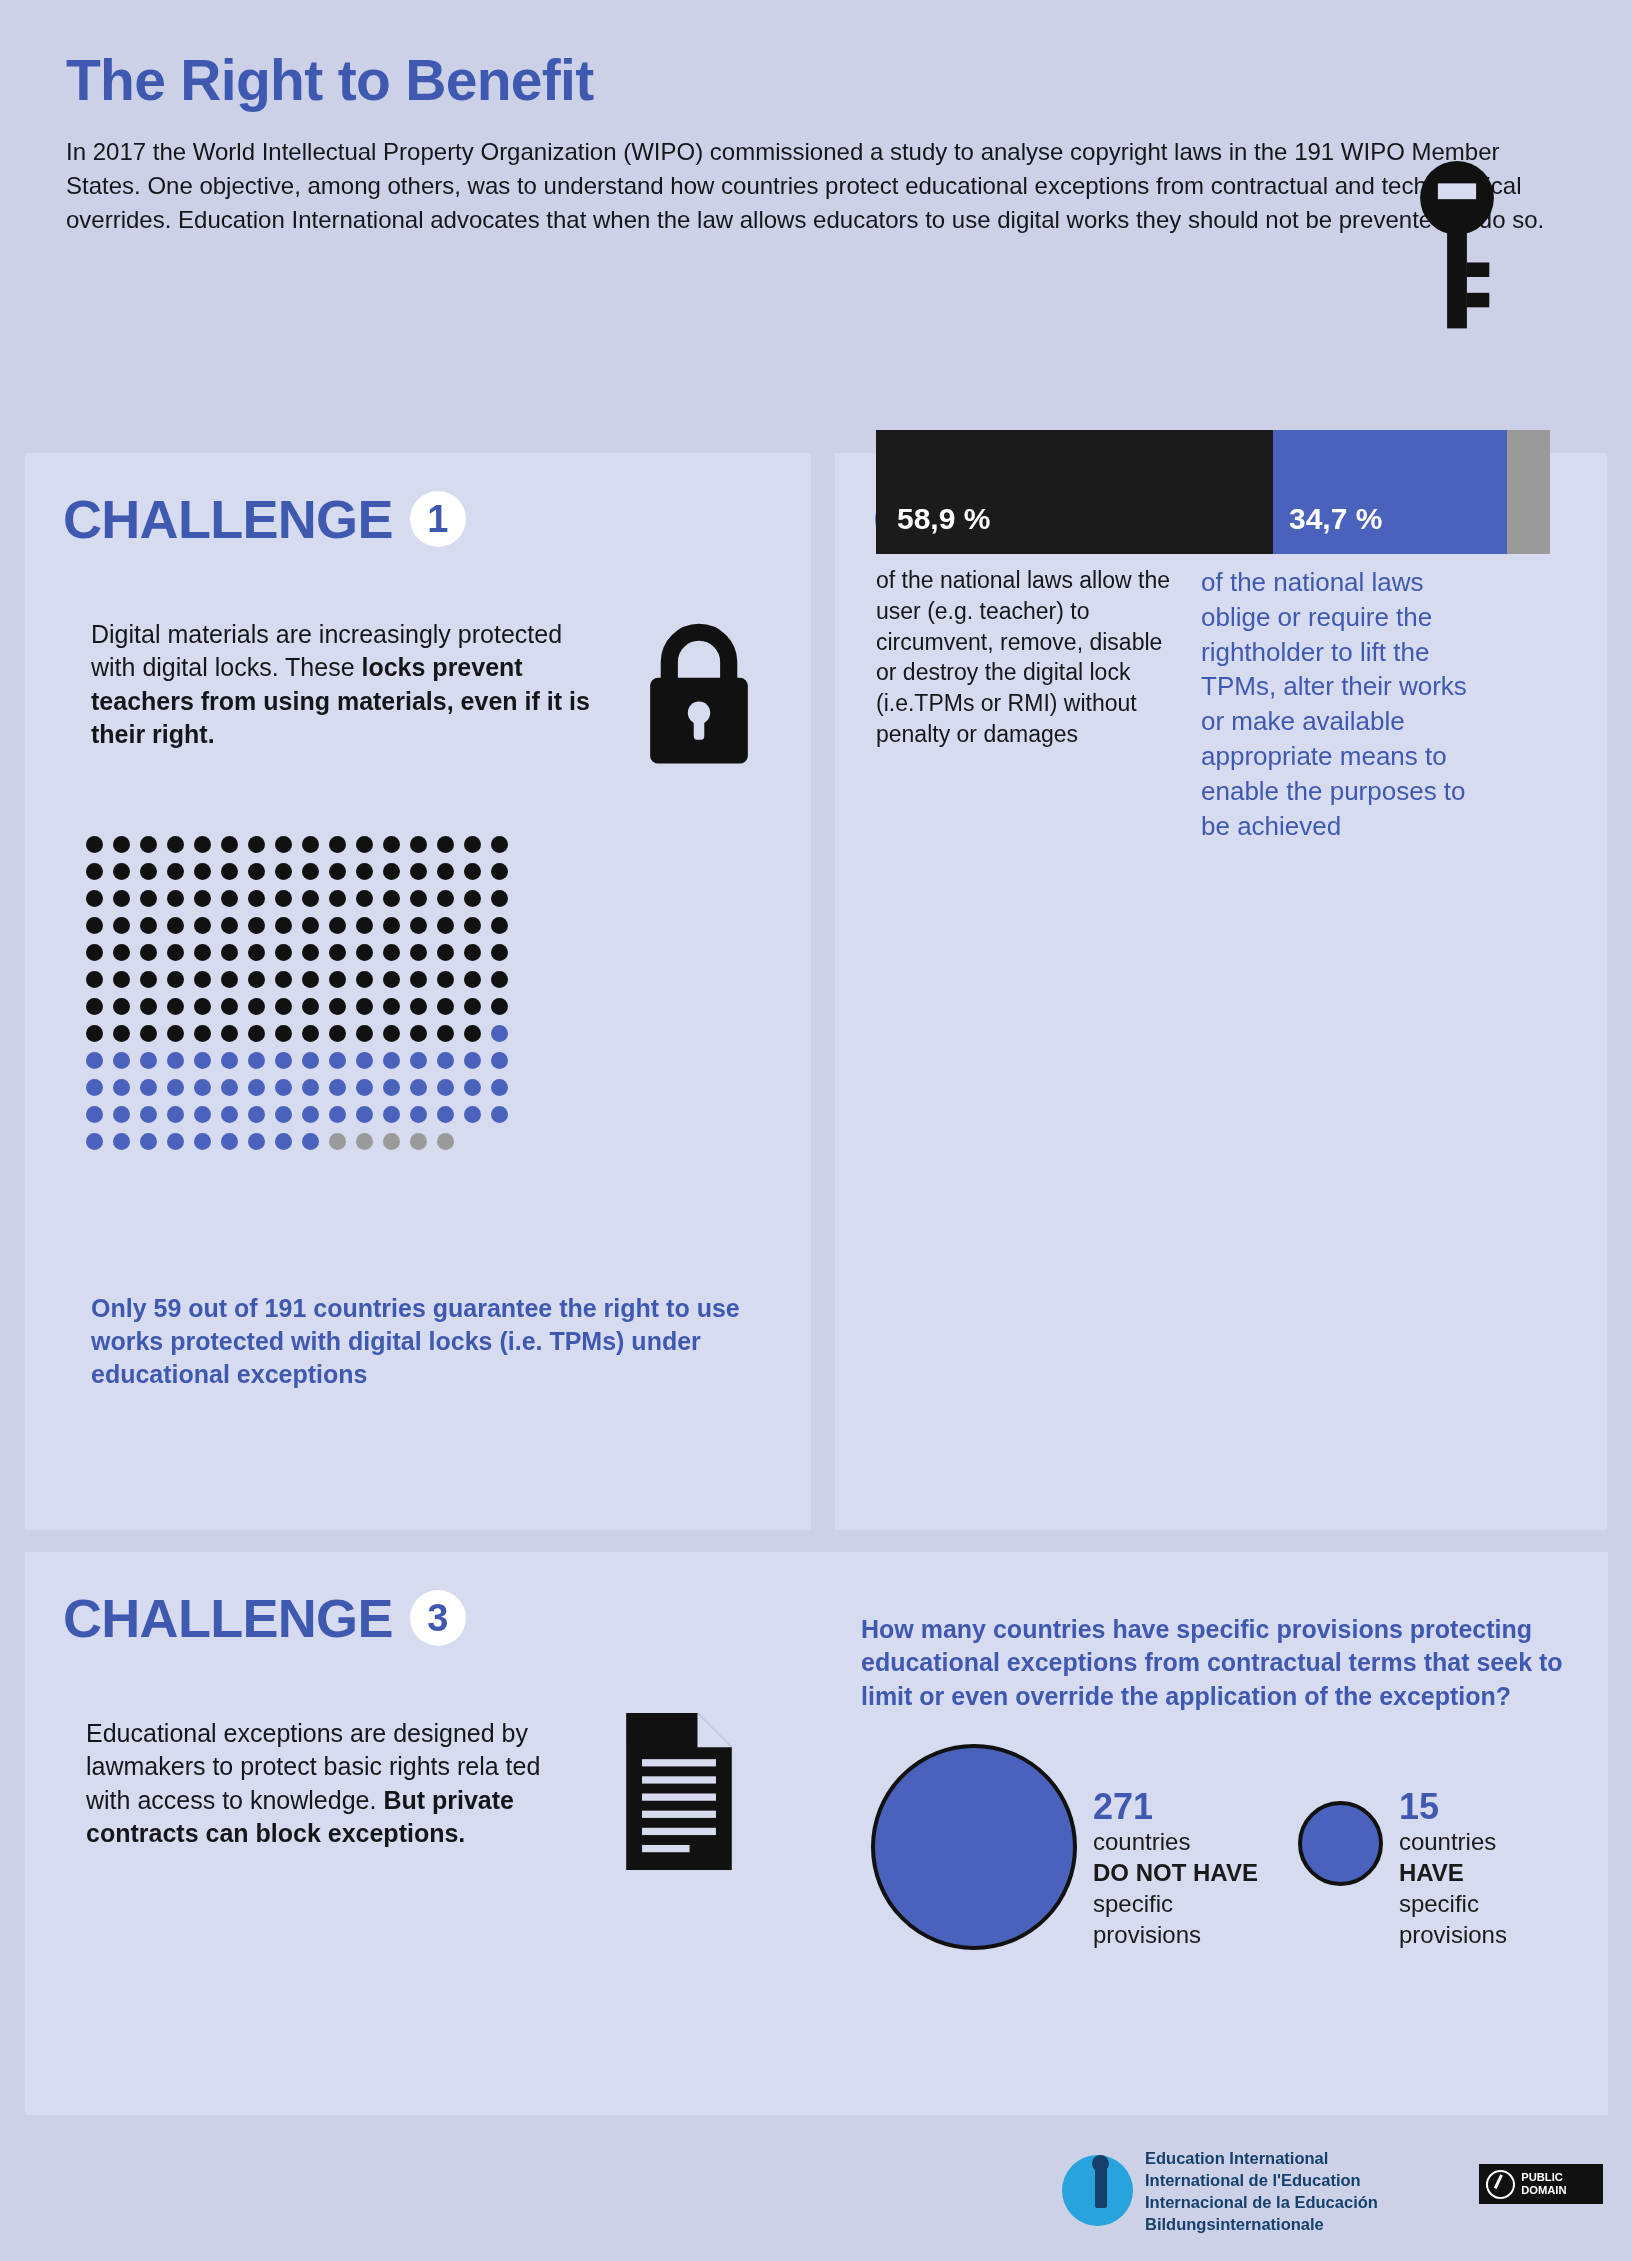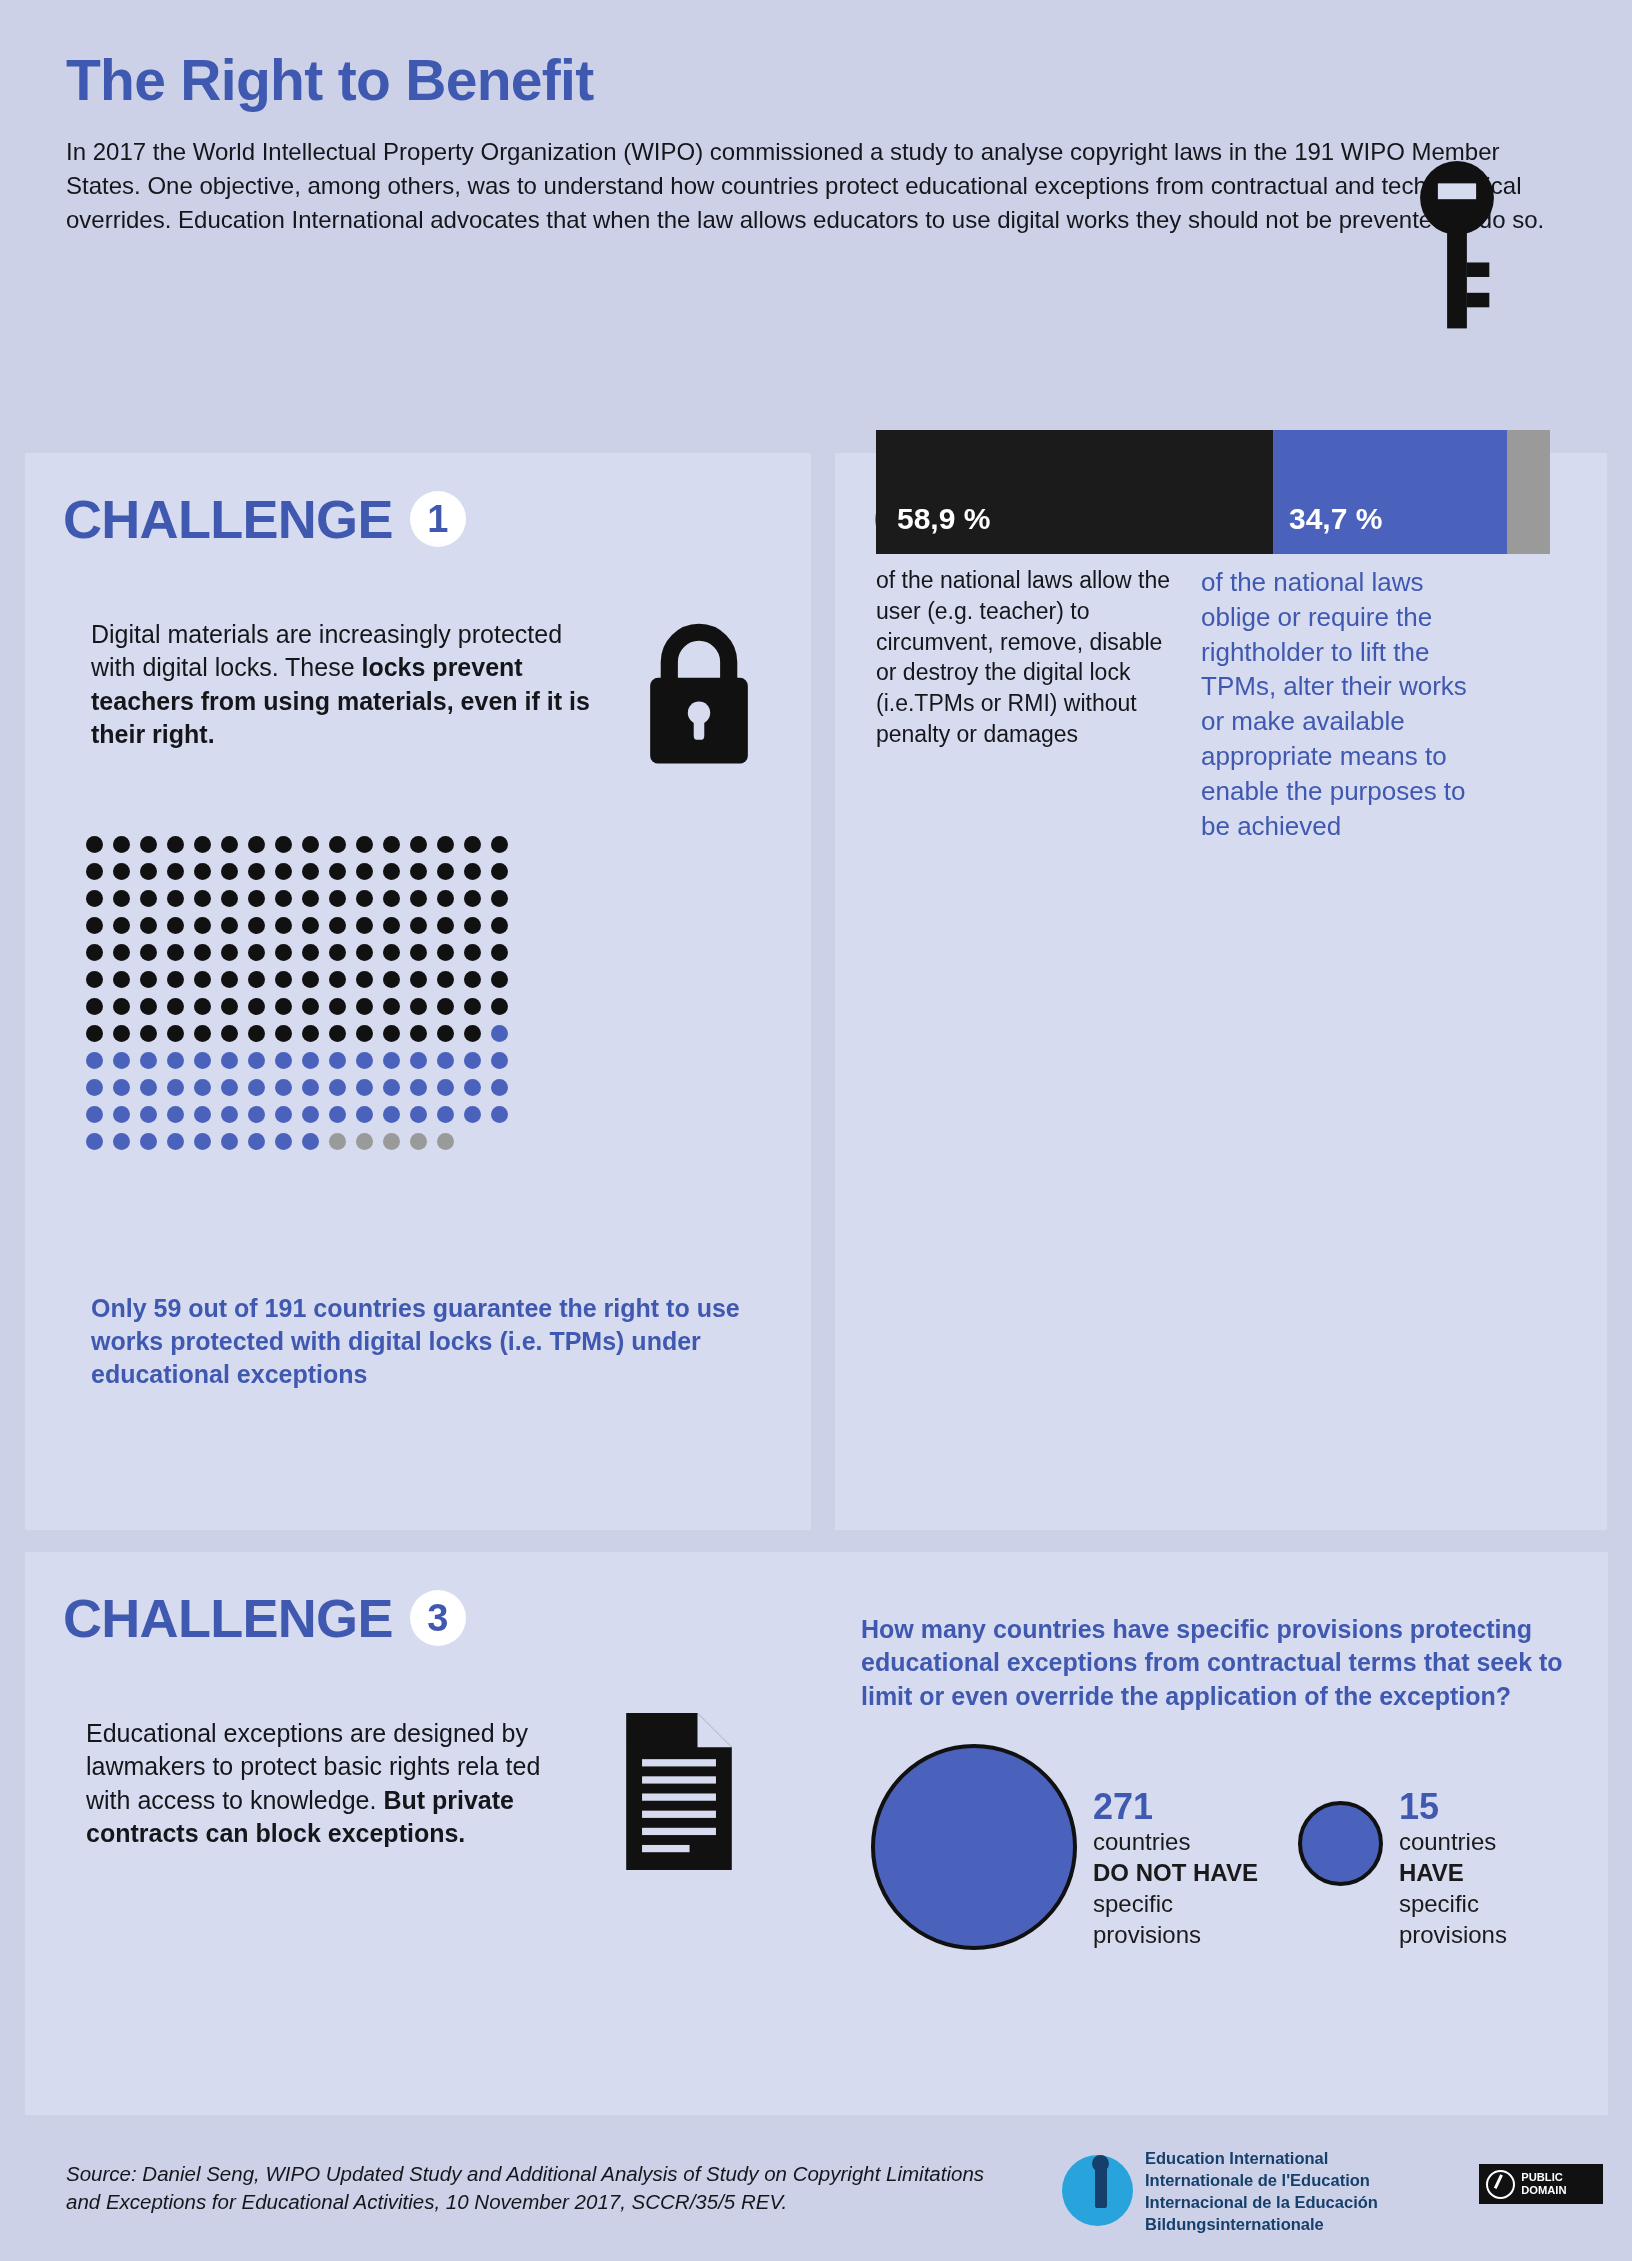--- a/index.html
+++ b/index.html
@@ -464,26 +464,25 @@
         <div class="circ-num">15</div>
         <div>countries</div>
         <div class="circ-strong">HAVE</div>
         <div>specific</div>
         <div>provisions</div>
       </div>
     </div>
   </div>
 
   <div class="footer">
-    <div class="source">Source: Daniel Seng, WIPO Updated Study and Additional Analysis of Study on Copyright Limitations and Exceptions for Educational Activities, 10 November 2017, SCCR/35/5 REV.</div>
     <div class="ei-logo">
       <div class="ei-mark"></div>
       <div class="ei-lines">
         <div>Education International</div>
-        <div>Internationale de l'Education</div>
+        <div>International de l'Education</div>
         <div>Internacional de la Educación</div>
         <div>Bildungsinternationale</div>
       </div>
     </div>
     <div class="pd-badge">
       <div class="pd-circle"></div>
       <div class="pd-text">
         <div>PUBLIC</div>
         <div>DOMAIN</div>
       </div>

